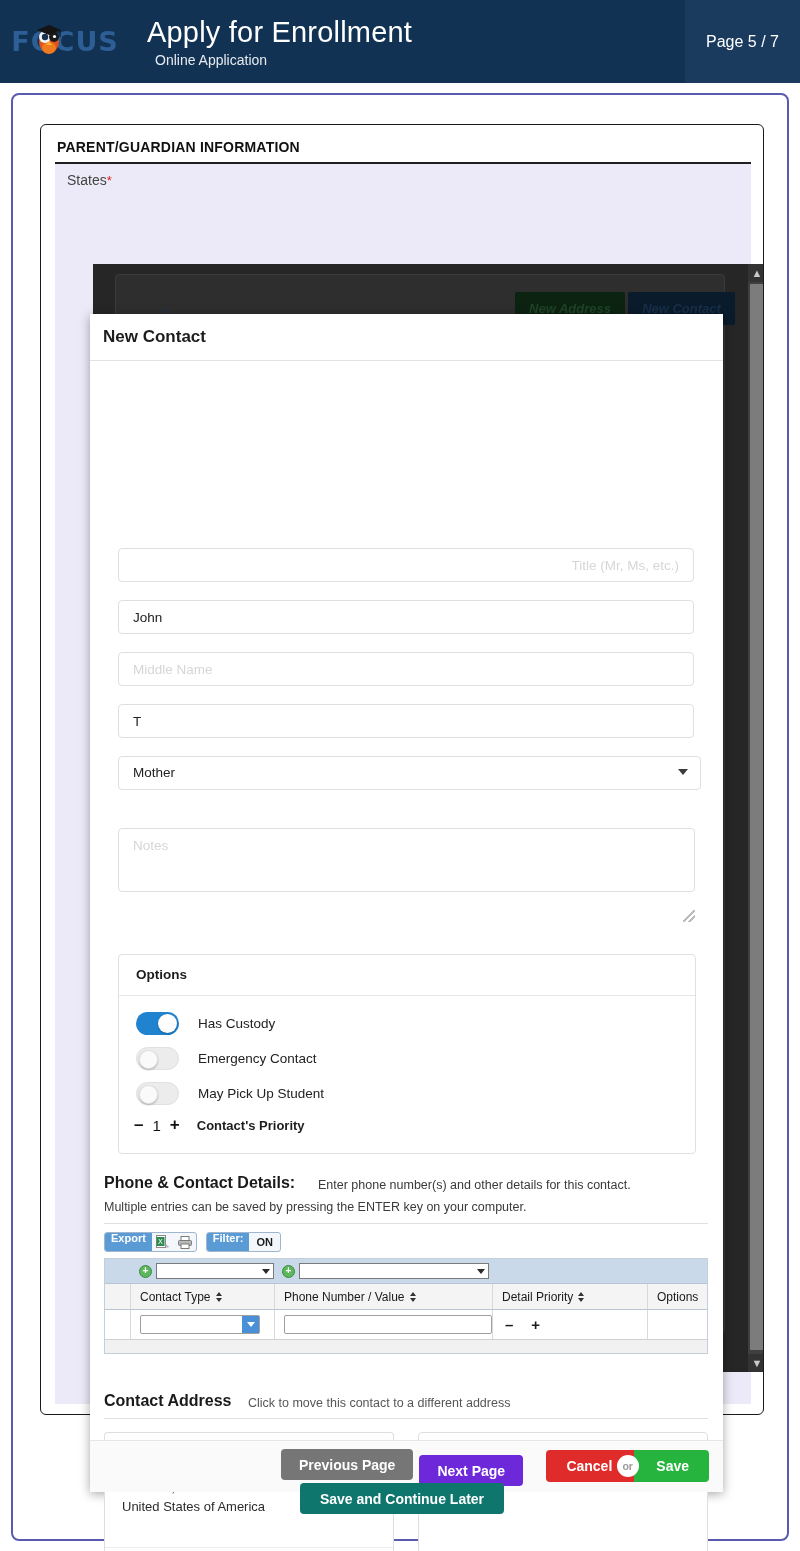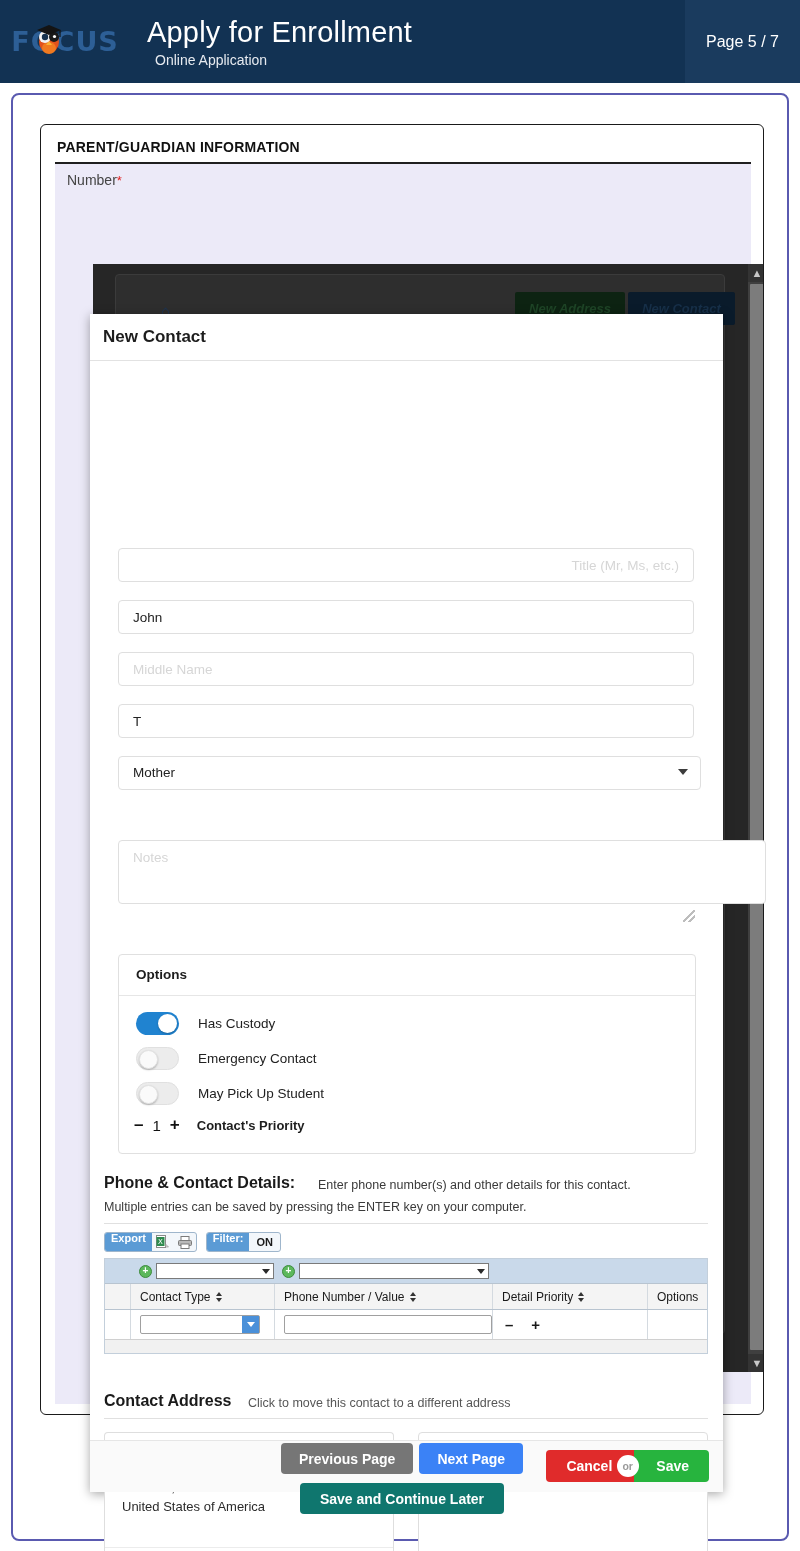--- a/index.html
+++ b/index.html
@@ -190,22 +190,22 @@
   #f-relation-caret {
     position: absolute; right: 12px; top: 12px;
     width: 0; height: 0;
     border-left: 5px solid transparent;
     border-right: 5px solid transparent;
     border-top: 6px solid #3c3c3c;
   }
 
   
   #f-notes {
-    position: absolute; left: 28px; top: 526px;
-    width: 648px; height: 64px;
+    position: absolute; left: 28px; top: 514px;
+    width: 577px; height: 64px;
     border: 1px solid #dfdfdf; border-radius: 4px;
     background: #fff; resize: none;
     font-family: "Liberation Sans", sans-serif;
     font-size: 13.5px; color: #222;
     padding: 9px 14px; outline: none;
   }
   #f-notes::placeholder { color: #d6d6d6; }
   #notes-grip {
     position: absolute; left: 593px; top: 596px;
     width: 12px; height: 12px;
@@ -503,21 +503,21 @@
     width: 778px;
     display: flex; justify-content: center;
   }
   .nav-btn {
     height: 31px; border: none; border-radius: 4px;
     color: #fff; font-size: 14px; font-weight: bold;
     font-family: "Liberation Sans", sans-serif;
     padding: 0 18px;
   }
   #btn-prev-page { background: #767676; }
-  #btn-next-page { background: #3b82f6; }
+  #btn-next-page { background: #6d28d9; margin-top: 12px; }
   #btn-save-later { background: #0f766e; padding: 0 20px; }
 </style>
 </head>
 <body>
 
 <div id="app-header">
   <div id="logo-wrap">
     <span id="logo-text">FOCUS</span>
     <svg id="logo-owl" viewBox="0 0 32 36">
       <ellipse cx="16" cy="23" rx="10" ry="11" fill="#e2521c"></ellipse>
@@ -540,21 +540,21 @@
 </div>
 
 <div id="outer-card">
 
   <div id="form-panel">
     <div id="section-title">PARENT/GUARDIAN INFORMATION</div>
     <div id="section-rule"></div>
 
     <div id="address-band">
       <div id="address-label">
-        <span>Number</span><span class="req">*</span>
+        <span>States</span><span class="req">*</span>
       </div>
 
       <div id="overlay-region">
         <div id="overlay-inner-panel">
           <div id="overlay-toolbar-icon">⌂</div>
           <div class="overlay-btn" id="overlay-btn-new-address">New Address</div>
           <div class="overlay-btn" id="overlay-btn-new-contact">New Contact</div>
         </div>
         <div id="overlay-scrollbar">
           <div id="overlay-sb-up">▲</div>

